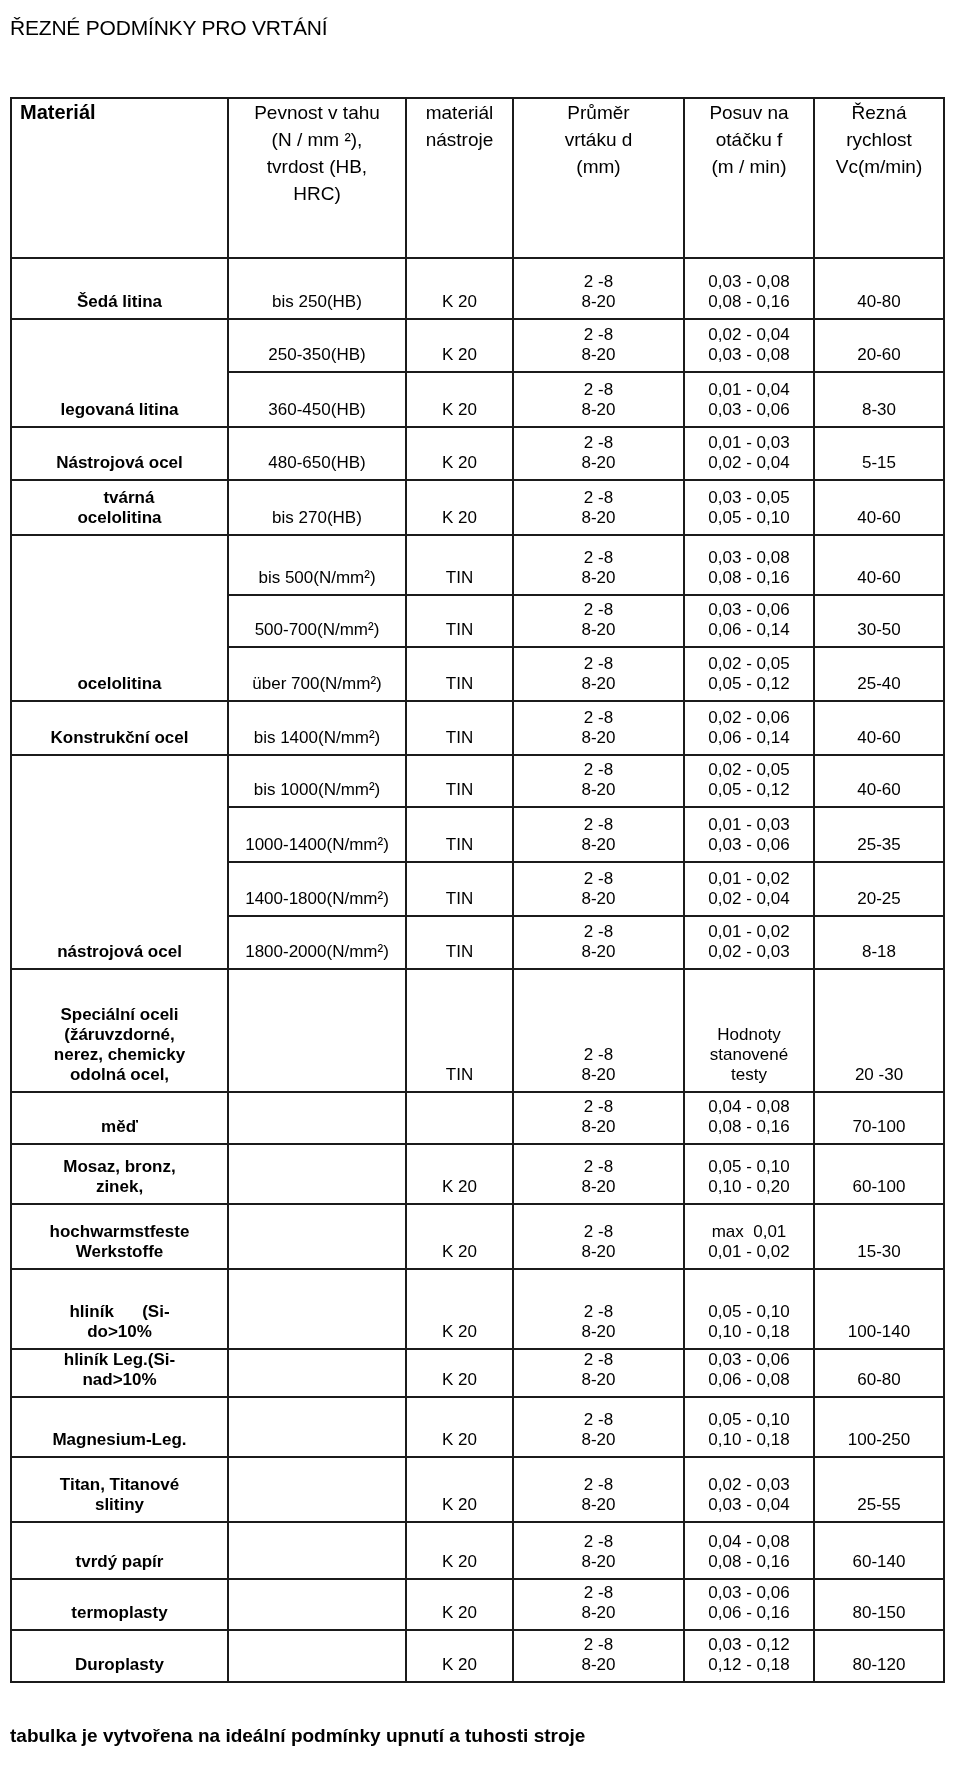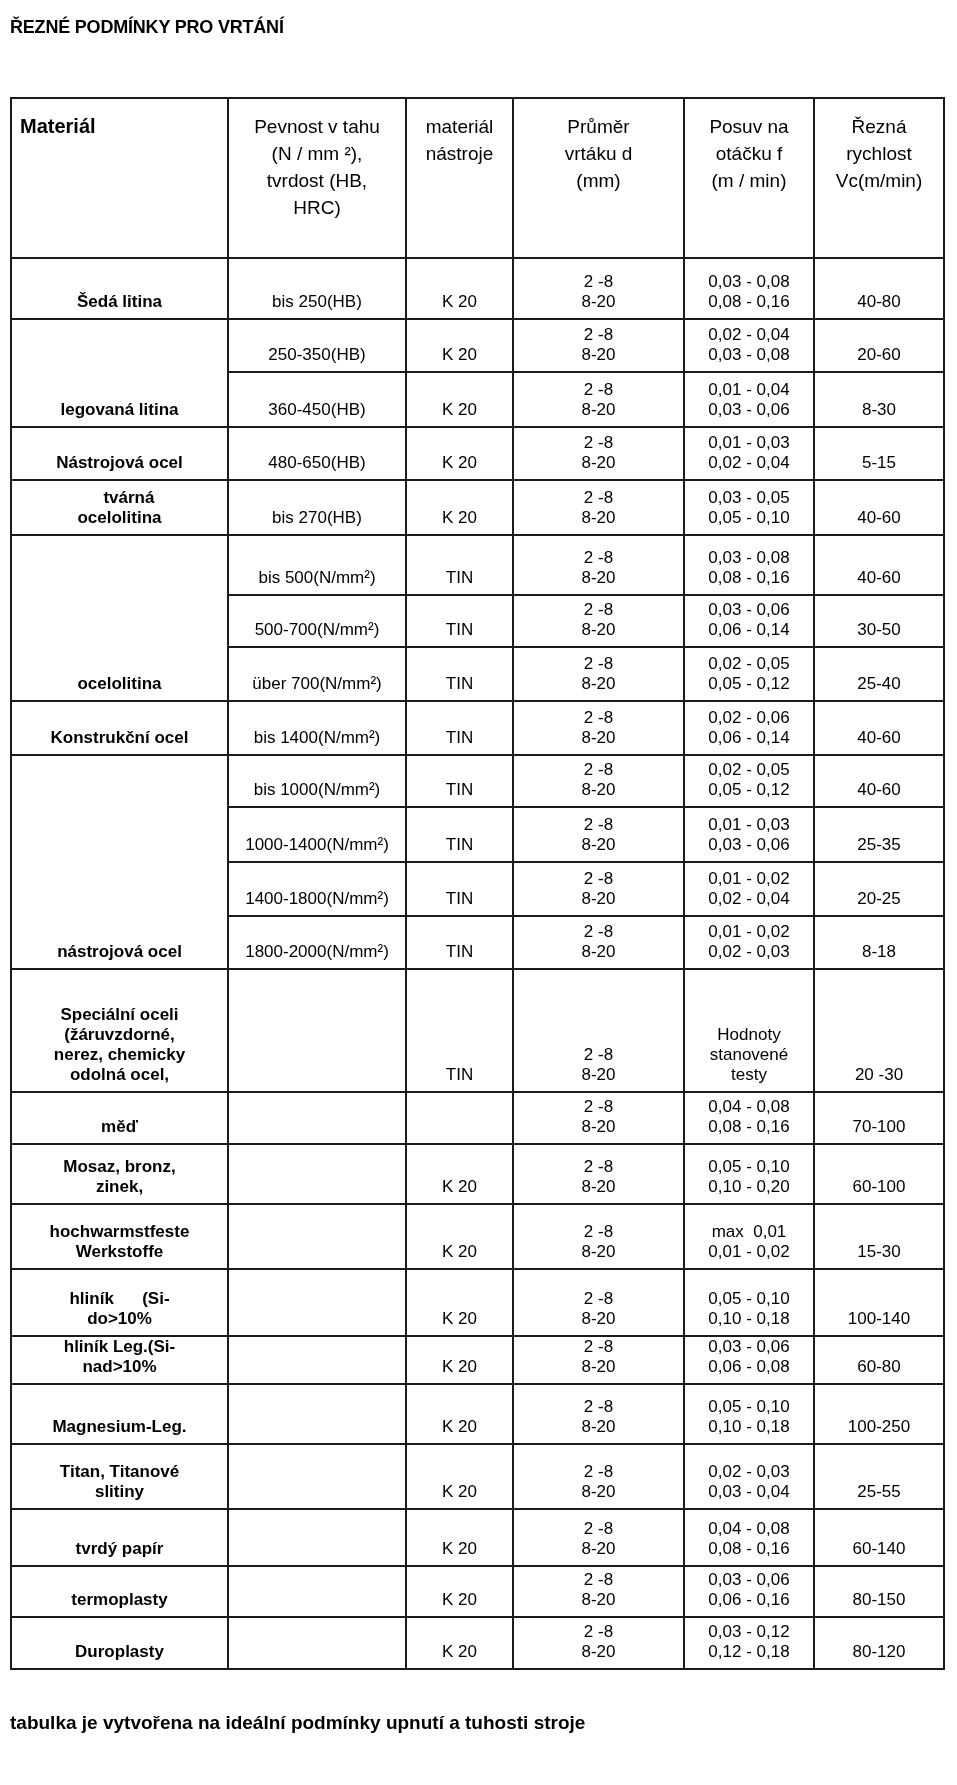--- a/index.html
+++ b/index.html
@@ -9,23 +9,23 @@
     width: 957px;
     height: 1785px;
     font-family: "Liberation Sans", sans-serif;
     color: #000000;
     overflow: hidden;
   }
   .page {
     padding: 12px 12px 0 10px;
   }
   h1.title {
-    font-size: 18px;
+    font-size: 21px;
     line-height: 31px;
-    font-weight: bold;
+    font-weight: normal;
     margin: 0;
     letter-spacing: -0.2px;
   }
   table.cond {
     border-collapse: collapse;
     table-layout: fixed;
     width: 933px;
     margin-top: 54px;
   }
   table.cond th, table.cond td {
@@ -34,21 +34,20 @@
     overflow: hidden;
     padding: 0;
   }
   
   table.cond th {
     font-weight: normal;
     font-size: 19px;
     line-height: 27px;
     text-align: center;
     vertical-align: top;
-    padding-top: 14px;
     margin-top: 23px;
   }
   table.cond th.h-mat {
     text-align: left;
     padding-left: 8px;
     font-weight: bold;
     font-size: 20px;
   }
   
   table.cond td {
@@ -280,21 +279,21 @@
         <td class="mat">hochwarmstfeste
 Werkstoffe</td>
         <td></td>
         <td>K 20</td>
         <td>2 -8
 8-20</td>
         <td>max  0,01
 0,01 - 0,02</td>
         <td>15-30</td>
       </tr>
-      <tr style="height:67px">
+      <tr style="height:80px">
         <td class="mat">hliník      (Si-
 do&gt;10%</td>
         <td></td>
         <td>K 20</td>
         <td>2 -8
 8-20</td>
         <td>0,05 - 0,10
 0,10 - 0,18</td>
         <td>100-140</td>
       </tr>

